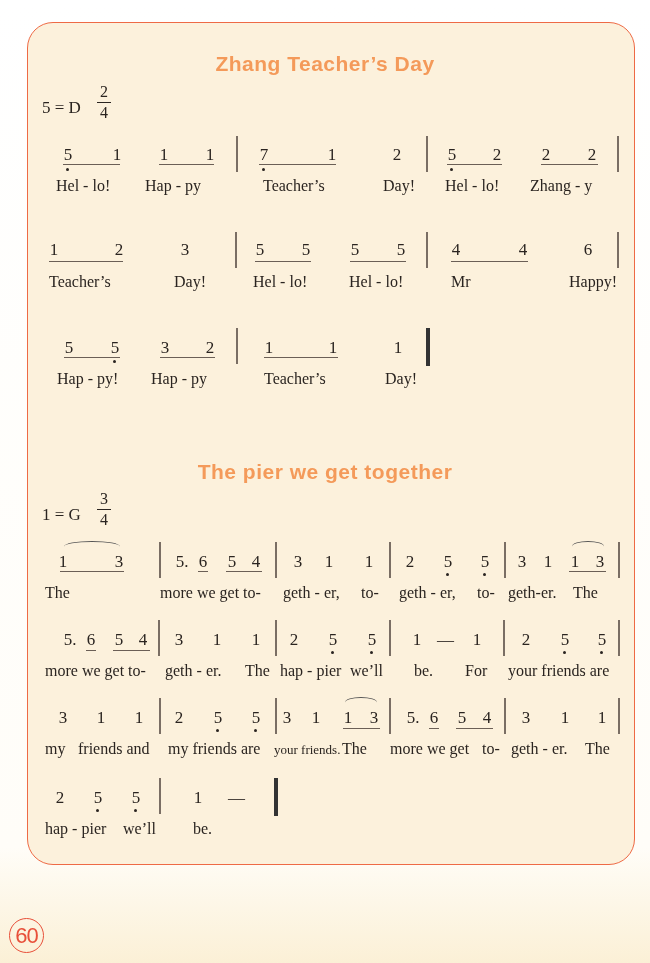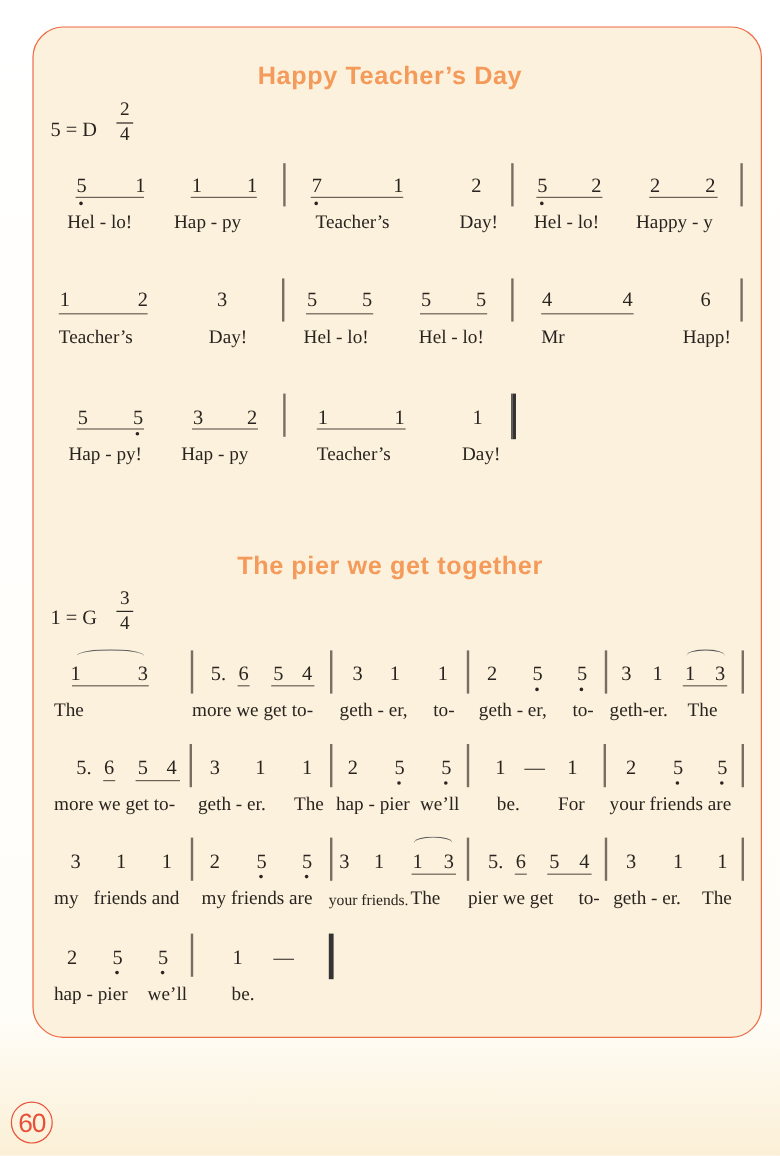--- a/index.html
+++ b/index.html
@@ -25,21 +25,21 @@
   .dash{position:absolute;font-size:17px;}
   .pg{position:absolute;left:9px;top:918px;width:33px;height:33px;border:1.5px solid #e8503a;
     border-radius:50%;color:#e8503a;font-family:"Liberation Sans",sans-serif;
     font-size:22px;line-height:33px;text-align:center;letter-spacing:-1px;}
 </style>
 </head>
 <body>
 
 <div class="card"></div>
 
-<div class="title" style="top:52px">Happy Teacher’s Day</div>
+<div class="title" style="top:52px">Zhang Teacher’s Day</div>
 <div class="key" style="left:42px;top:98px">5 = D</div>
 <div class="frac" style="left:97px;top:83px">
   <span>2</span>
   <span class="bar"></span>
   <span>4</span>
 </div>
 
 <div>
   <span class="n" style="left:61px;top:145px">5</span>
   <span class="dot" style="left:66px;top:168px"></span>
@@ -62,21 +62,21 @@
   <span class="n" style="left:539px;top:145px">2</span>
   <span class="n" style="left:585px;top:145px">2</span>
   <span class="u" style="left:541px;top:164px;width:57px"></span>
   <span class="bl" style="left:617px;top:136px;height:36px"></span>
 
   <span class="ly" style="left:56px;top:177px">Hel - lo!</span>
   <span class="ly" style="left:145px;top:177px">Hap - py</span>
   <span class="ly" style="left:263px;top:177px">Teacher’s</span>
   <span class="ly" style="left:383px;top:177px">Day!</span>
   <span class="ly" style="left:445px;top:177px">Hel - lo!</span>
-  <span class="ly" style="left:530px;top:177px">Happy - y</span>
+  <span class="ly" style="left:530px;top:177px">Zhang - y</span>
 </div>
 
 <div>
   <span class="n" style="left:47px;top:240px">1</span>
   <span class="n" style="left:112px;top:240px">2</span>
   <span class="u" style="left:49px;top:261px;width:74px"></span>
   <span class="n" style="left:178px;top:240px">3</span>
   <span class="bl" style="left:235px;top:232px;height:36px"></span>
   <span class="n" style="left:253px;top:240px">5</span>
   <span class="n" style="left:299px;top:240px">5</span>
@@ -89,21 +89,21 @@
   <span class="n" style="left:516px;top:240px">4</span>
   <span class="u" style="left:451px;top:261px;width:77px"></span>
   <span class="n" style="left:581px;top:240px">6</span>
   <span class="bl" style="left:617px;top:232px;height:36px"></span>
 
   <span class="ly" style="left:49px;top:273px">Teacher’s</span>
   <span class="ly" style="left:174px;top:273px">Day!</span>
   <span class="ly" style="left:253px;top:273px">Hel - lo!</span>
   <span class="ly" style="left:349px;top:273px">Hel - lo!</span>
   <span class="ly" style="left:451px;top:273px">Mr</span>
-  <span class="ly" style="left:569px;top:273px">Happ!</span>
+  <span class="ly" style="left:569px;top:273px">Happy!</span>
 </div>
 
 <div>
   <span class="n" style="left:62px;top:338px">5</span>
   <span class="n" style="left:108px;top:338px">5</span>
   <span class="dot" style="left:113px;top:360px"></span>
   <span class="u" style="left:64px;top:357px;width:56px"></span>
   <span class="n" style="left:158px;top:338px">3</span>
   <span class="n" style="left:203px;top:338px">2</span>
   <span class="u" style="left:160px;top:357px;width:55px"></span>
@@ -236,21 +236,21 @@
   <span class="n" style="left:519px;top:708px">3</span>
   <span class="n" style="left:558px;top:708px">1</span>
   <span class="n" style="left:595px;top:708px">1</span>
   <span class="bl" style="left:618px;top:698px;height:36px"></span>
 
   <span class="ly" style="left:45px;top:740px">my</span>
   <span class="ly" style="left:78px;top:740px">friends and</span>
   <span class="ly" style="left:168px;top:740px">my friends are</span>
   <span class="ly small" style="left:274px;top:742px">your friends.</span>
   <span class="ly" style="left:342px;top:740px">The</span>
-  <span class="ly" style="left:390px;top:740px">pier we get</span>
+  <span class="ly" style="left:390px;top:740px">more we get</span>
   <span class="ly" style="left:482px;top:740px">to-</span>
   <span class="ly" style="left:511px;top:740px">geth - er.</span>
   <span class="ly" style="left:585px;top:740px">The</span>
 </div>
 
 <div>
   <span class="n" style="left:53px;top:788px">2</span>
   <span class="n" style="left:91px;top:788px">5</span>
   <span class="dot" style="left:96px;top:809px"></span>
   <span class="n" style="left:129px;top:788px">5</span>

